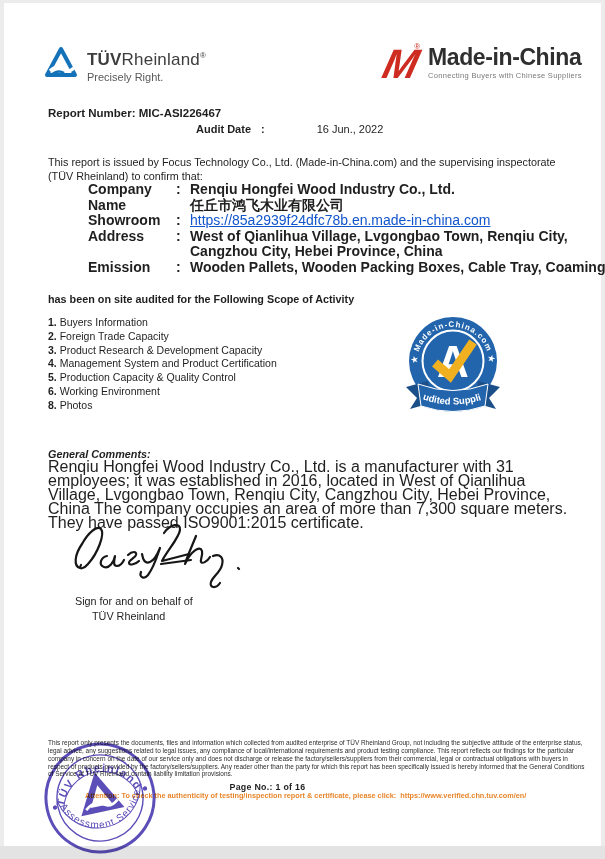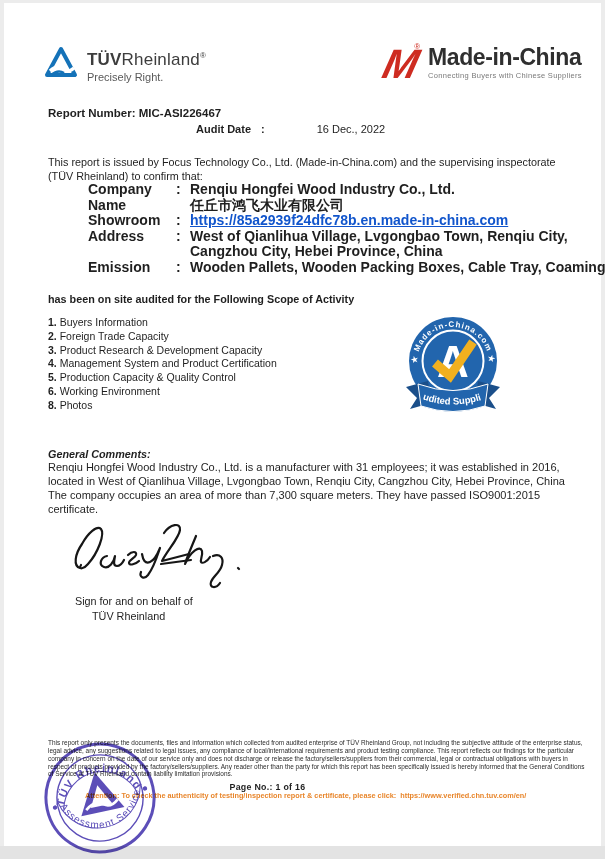--- a/index.html
+++ b/index.html
@@ -40,30 +40,30 @@
 
   #intro{left:48px;top:155px;width:508px;font-size:10.8px;line-height:14px;}
 
   
   #company{left:48px;top:182px;width:520px;font-size:14px;line-height:15.5px;margin-left:40px;}
   .crow{display:grid;grid-template-columns:88px 14px 418px;}
   .crow .lbl{font-weight:bold;}
   .crow .colon{font-weight:bold;}
   .crow .val{font-weight:bold;}
   .cn{font-weight:bold;}
-  a.link{color:#1155cc;font-weight:bold;text-decoration:underline;}
+  a.link{color:#1155cc;font-weight:normal;text-decoration:underline;}
 
   #scope-heading{left:48px;top:293px;font-size:10.8px;}
   #scope-list{left:48px;top:316px;font-size:10.5px;line-height:13.8px;}
   .scope-item .num{font-weight:bold;}
 
   #badge{left:398px;top:313px;}
 
   #comments-heading{left:48px;top:448px;font-size:10.8px;font-style:italic;}
-  #comments-body{left:48px;top:460px;width:524px;font-size:11px;line-height:14px;}
+  #comments-body{left:48px;top:460px;width:524px;font-size:16px;line-height:14px;}
 
   #signature{left:58px;top:516px;}
   #sign-line1{left:75px;top:595px;font-size:10.8px;}
   #sign-line2{left:92px;top:610px;font-size:10.8px;}
 
   #disclaimer{left:48px;top:739px;width:538px;font-size:6.45px;line-height:7.85px;color:#2b2b2b;}
   #page-no{left:0;top:782px;width:521px;text-align:center;font-size:8.8px;font-weight:bold;
            padding-left:14px;box-sizing:border-box;letter-spacing:.3px;}
   #attention{left:85px;top:791px;width:512px;font-size:7.3px;font-weight:bold;color:#e8862c;}
   #attention .url{margin-left:4px;}
@@ -95,21 +95,21 @@
 <div class="abs" id="mic-logo">
   <span><span id="mic-m" style="display:inline-block">M</span><span id="mic-reg">®</span></span>
   <span id="mic-text-block">
     <div id="mic-wordmark">Made-in-China</div>
     <div id="mic-tagline">Connecting Buyers with Chinese Suppliers</div>
   </span>
 </div>
 
 <div class="abs b" id="report-number">Report Number: MIC-ASI226467</div>
 <div class="abs" id="audit-row">
-  <span class="lbl">Audit Date</span><span class="colon">:</span><span class="val">16 Dec., 2022</span>
+  <span class="lbl">Audit Date</span><span class="colon">:</span><span class="val">16 Jun., 2022</span>
 </div>
 
 <div class="abs" id="intro">This report is issued by Focus Technology Co., Ltd. (Made-in-China.com) and the supervising inspectorate (TÜV Rheinland) to confirm that:</div>
 
 <div class="abs" id="company">
   <div class="crow">
     <span class="lbl">Company Name</span>
     <span class="colon">:</span>
     <span class="val">
       <span>Renqiu Hongfei Wood Industry Co., Ltd.</span><br>

